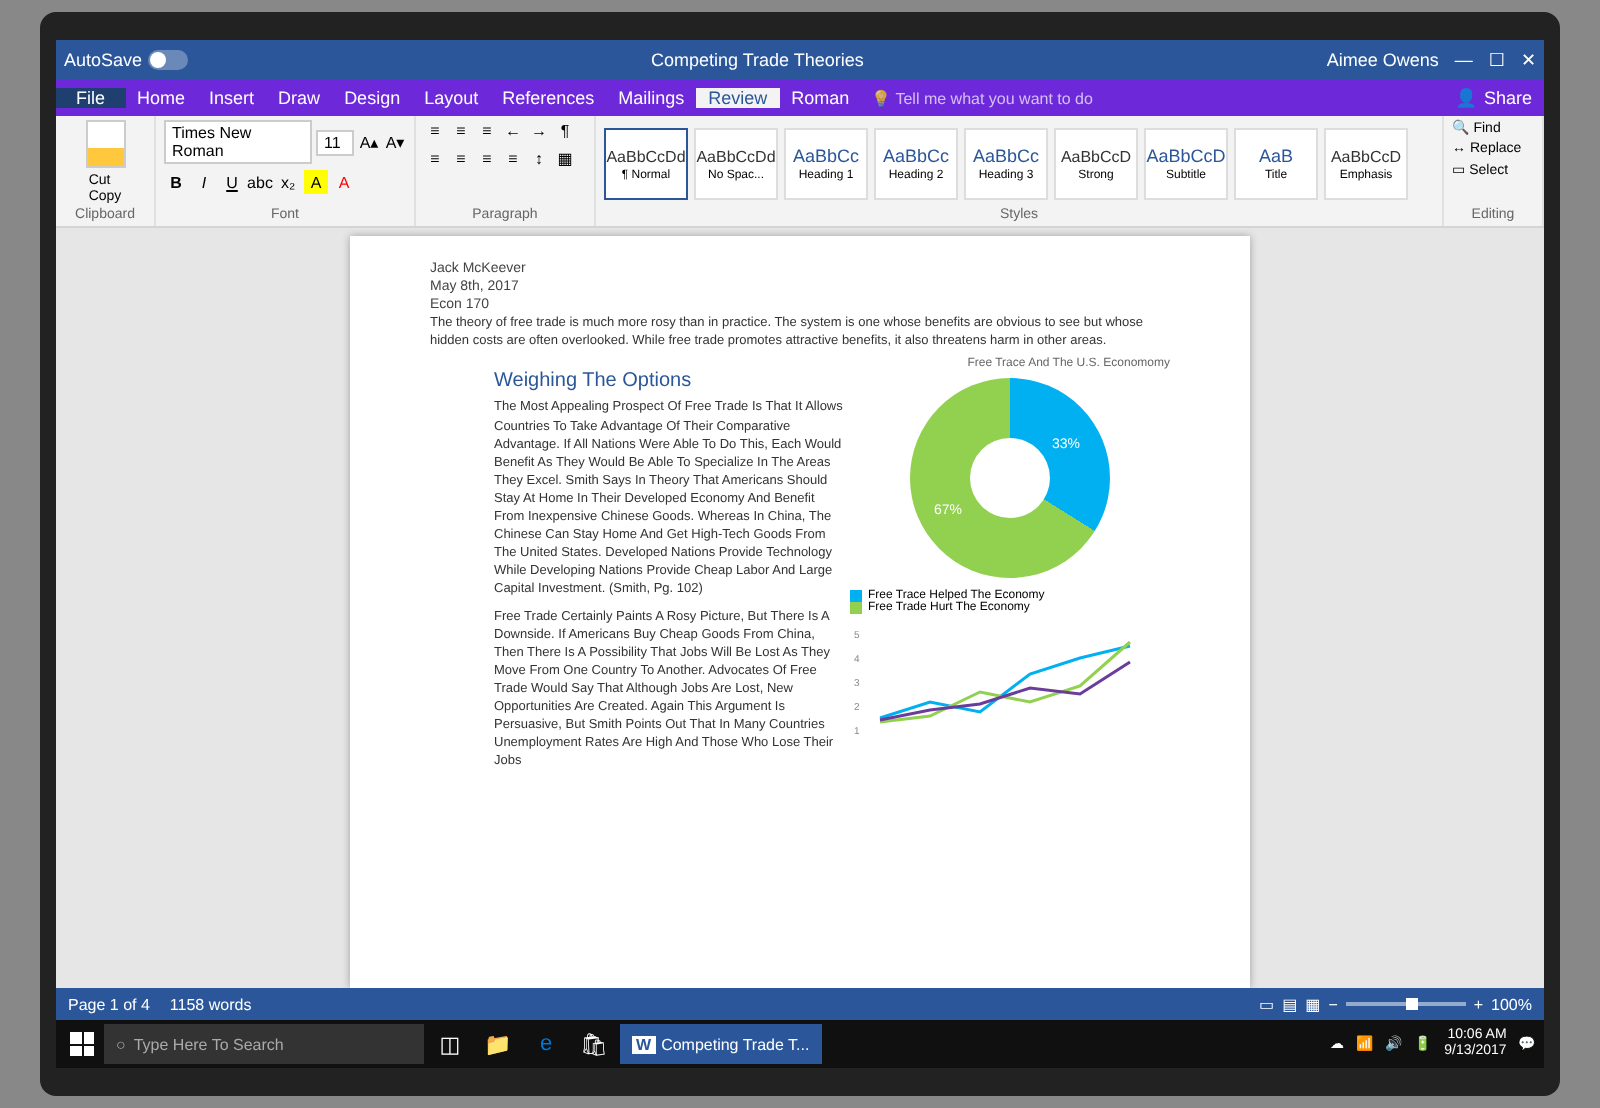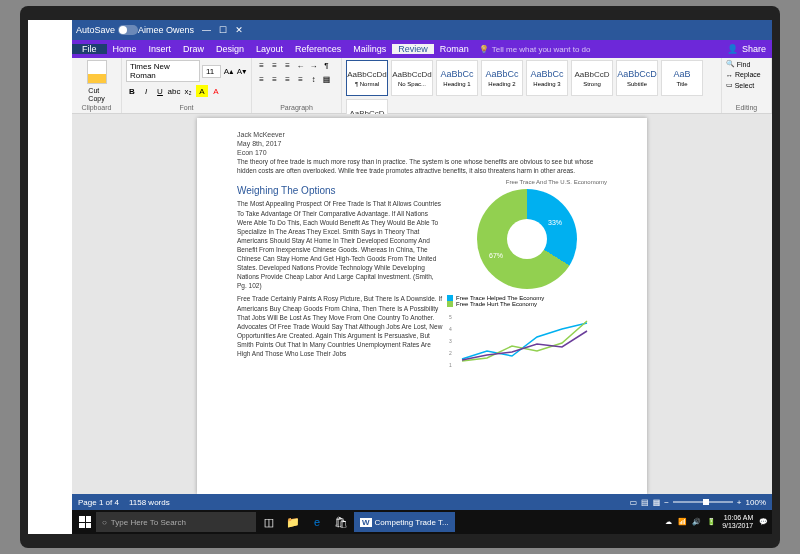--- a/index.html
+++ b/index.html
@@ -1,18 +1,18 @@
 <!DOCTYPE html>
 <html><head>
 <meta charset="utf-8">
 <style>
 * { margin: 0; padding: 0; box-sizing: border-box; font-family: 'Segoe UI', sans-serif; }
 body { width: 800px; height: 554px; background: #888; position: relative; overflow: hidden; }
 .tablet-frame { position: absolute; top: 6px; left: 20px; right: 20px; bottom: 6px; background: #222; border-radius: 8px; padding: 14px 8px; }
-.screen { width: 100%; height: 100%; background: #fff; display: flex; flex-direction: column; padding-left: 44px; }
+.screen { width: 100%; height: 100%; background: #fff; display: flex; flex-direction: column; }
 .titlebar { height: 20px; background: #2b579a; display: flex; align-items: center; color: #fff; font-size: 9px; padding: 0 4px; }
 .titlebar .autosave { display: flex; align-items: center; gap: 3px; }
 .titlebar .toggle { width: 20px; height: 10px; background: rgba(255,255,255,0.3); border-radius: 5px; position: relative; }
 .titlebar .toggle::after { content: ''; position: absolute; width: 8px; height: 8px; background: #fff; border-radius: 50%; top: 1px; left: 1px; }
 .titlebar .doc-title { flex: 1; text-align: center; }
 .titlebar .user { display: flex; align-items: center; gap: 4px; }
 .titlebar .win-controls { display: flex; gap: 8px; margin-left: 8px; }
 .titlebar .win-controls span { cursor: pointer; }
 .menubar { height: 18px; background: #6d28d9; display: flex; align-items: center; color: #fff; font-size: 9px; justify-content: space-between; }
 .menubar .tab { padding: 0 6px; cursor: pointer; }
@@ -41,21 +41,21 @@
 .style-box .preview.heading { color: #2b579a; font-size: 9px; }
 .style-box .name { font-size: 6px; margin-top: 2px; }
 .editing-group { width: 50px; }
 .edit-item { display: flex; align-items: center; gap: 2px; font-size: 7px; }
 .doc-area { flex: 1; background: #e6e6e6; overflow: hidden; display: flex; justify-content: center; padding-top: 4px; }
 .page { width: 450px; background: #fff; box-shadow: 0 0 4px rgba(0,0,0,0.3); padding: 12px 40px; font-size: 8px; }
 .page .header-info { font-size: 7px; color: #444; line-height: 1.3; }
 .page .doc-heading { color: #2b579a; font-size: 13px; font-weight: 300; margin: 8px 0; line-height: 1.3; }
 .page .section { color: #2b579a; font-size: 10px; margin: 6px 0 3px; }
 .page p { font-size: 6.5px; color: #333; line-height: 1.4; margin-bottom: 4px; }
-.page .cols { display: flex; gap: 2px; }
+.page .cols { display: flex; gap: 2px; margin-left: 32px; }
 .page .col-left { flex: 1; }
 .page .col-right { width: 160px; }
 .chart-title { font-size: 6px; color: #666; text-align: right; margin-bottom: 4px; }
 .donut { width: 100px; height: 100px; border-radius: 50%; background: conic-gradient(#00b0f0 0deg 122deg, #92d050 122deg 360deg); position: relative; margin: 0 auto; }
 .donut::after { content: ''; position: absolute; top: 30%; left: 30%; width: 40%; height: 40%; background: #fff; border-radius: 50%; }
 .donut .pct1 { position: absolute; top: 30%; right: 15%; font-size: 7px; color: #fff; z-index: 1; }
 .donut .pct2 { position: absolute; bottom: 30%; left: 12%; font-size: 7px; color: #fff; z-index: 1; }
 .legend { font-size: 6px; margin-top: 6px; }
 .legend-item { display: flex; align-items: center; gap: 3px; }
 .legend-sw { width: 6px; height: 6px; }
@@ -80,20 +80,21 @@
 <body>
 
 <div class="tablet-frame">
 <div class="screen">
 
 <div class="titlebar">
   <div class="autosave">
     <span>AutoSave</span>
     <span class="toggle"></span>
   </div>
+  <div class="doc-title">Competing Trade Theories</div>
   <div class="user">
     <span>Aimee Owens</span>
   </div>
   <div class="win-controls">
     <span>—</span>
     <span>☐</span>
     <span>✕</span>
   </div>
 </div>
 

